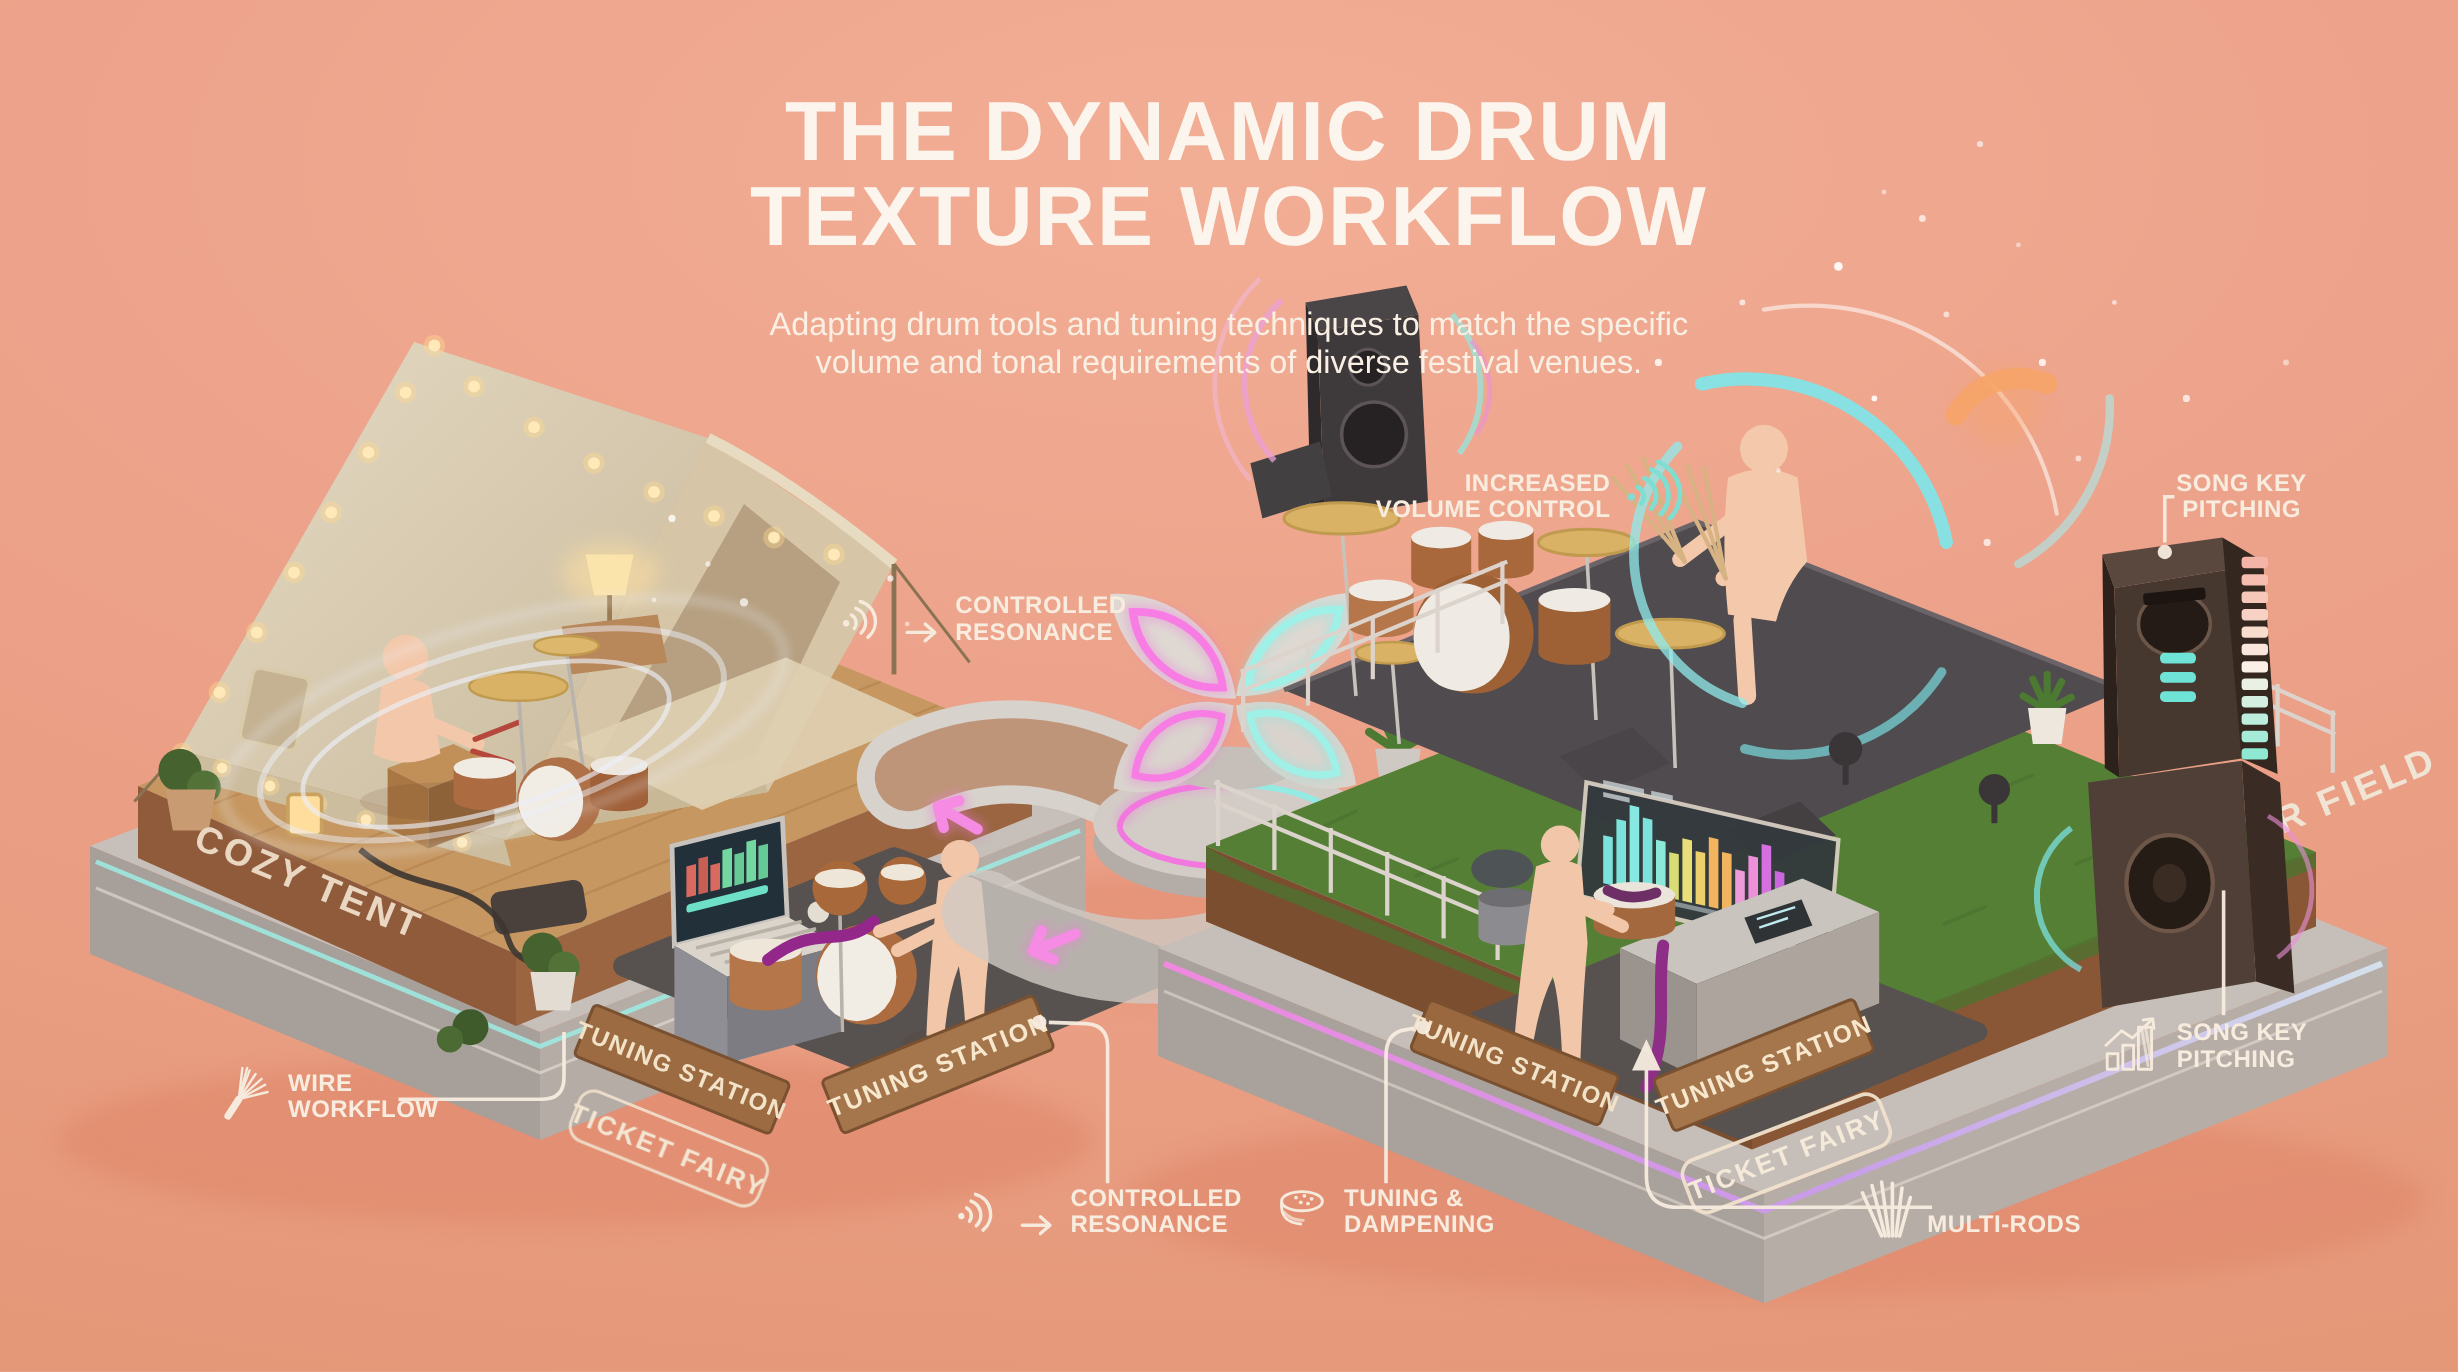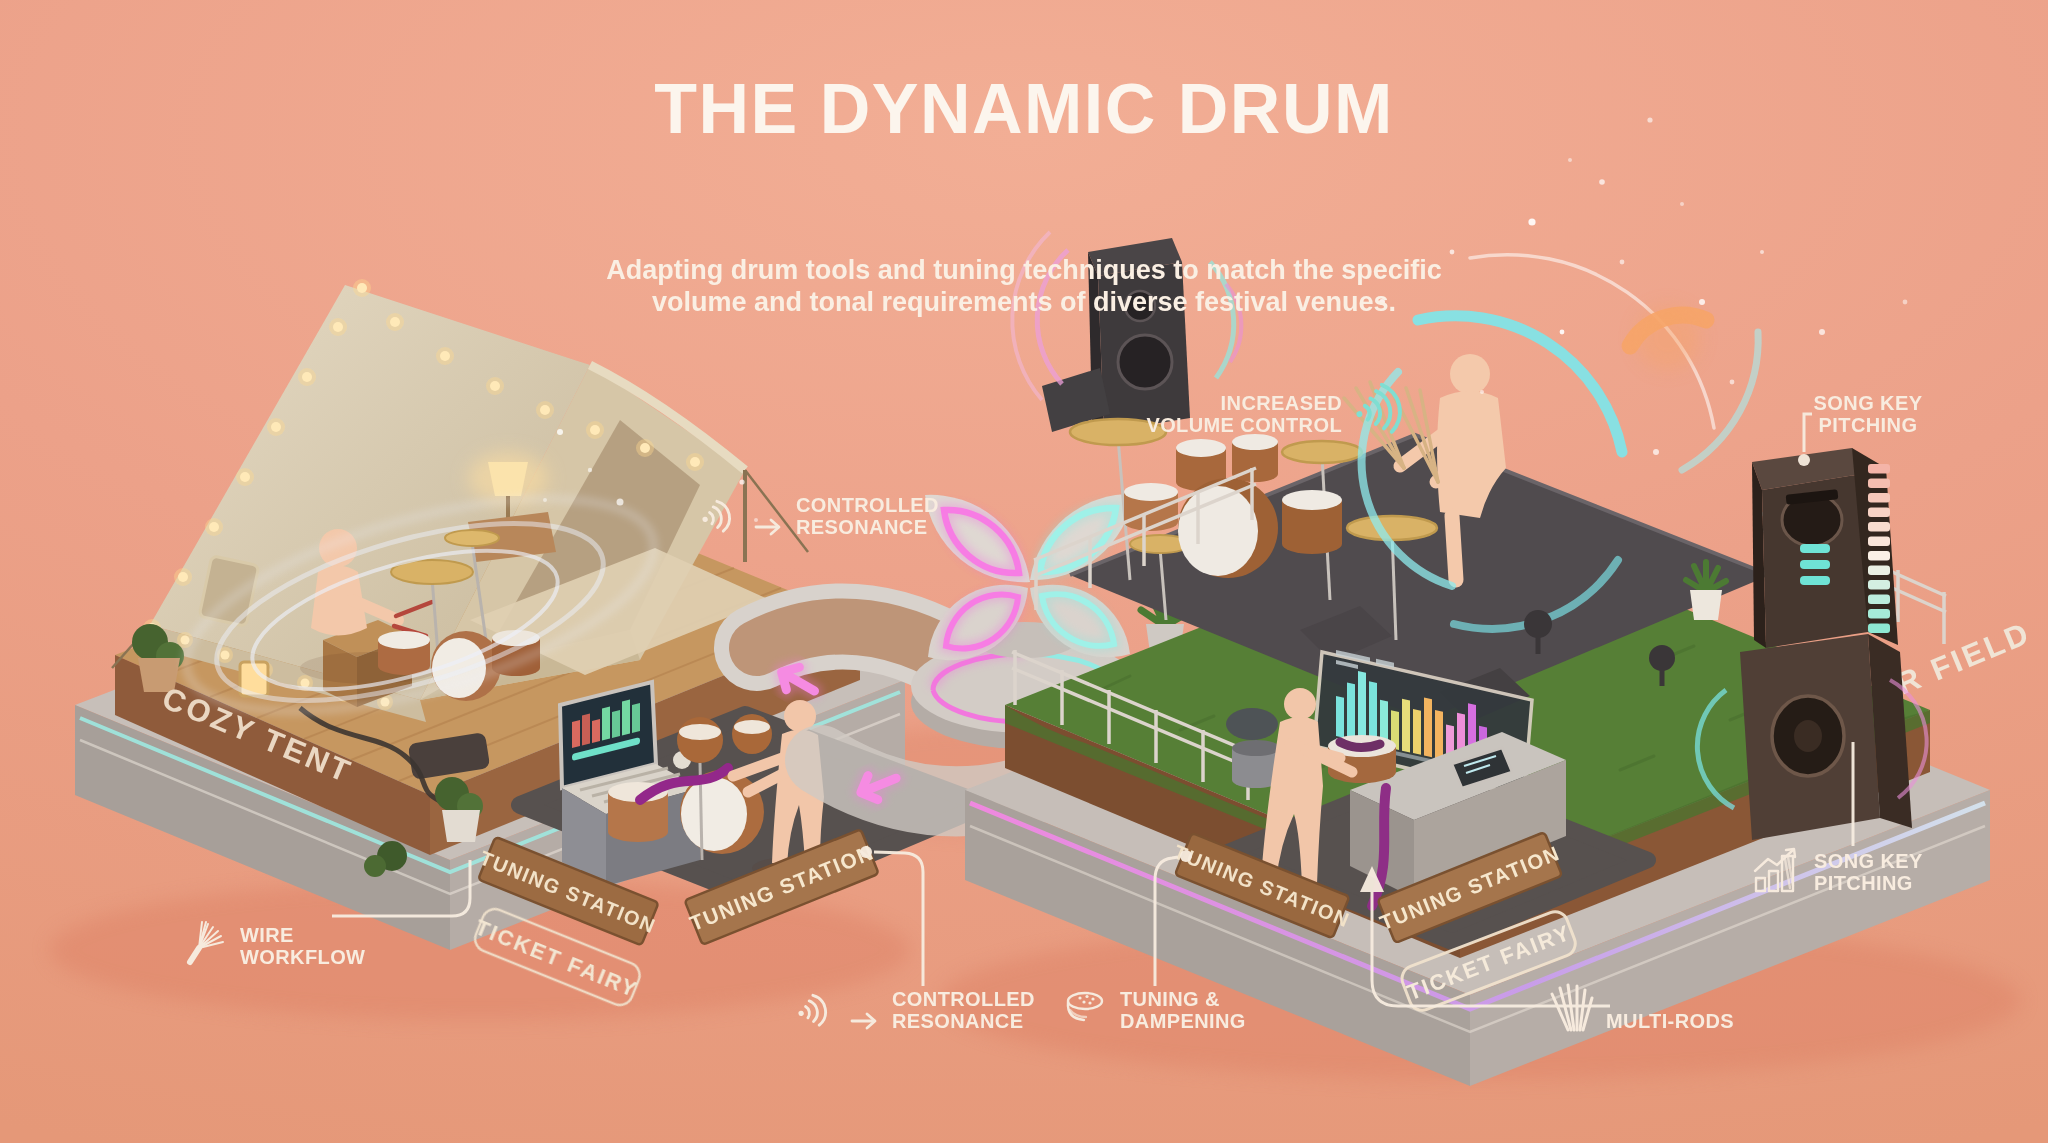--- a/index.html
+++ b/index.html
@@ -1,21 +1,21 @@
 <!DOCTYPE html>
 <html><head>
 <meta charset="utf-8">
 <style>
   *{margin:0;padding:0;box-sizing:border-box}
   html,body{width:2048px;height:1143px}
   body{position:relative;overflow:hidden;font-family:"Liberation Sans",sans-serif;background:#ECA189}
   .bg{position:absolute;inset:0;background:radial-gradient(120% 95% at 50% 12%, #F2AE95 0%, #ECA189 48%, #E59878 100%)}
   svg.scene{position:absolute;left:0;top:0}
   .title{position:absolute;left:0;right:0;top:74px;text-align:center;color:#FCF5ED;font-size:70px;font-weight:bold;letter-spacing:1.5px;line-height:1.01}
-  .subtitle{position:absolute;left:0;right:0;top:254px;text-align:center;color:#FAEFE3;font-size:27px;line-height:1.2;font-weight:bold}
+  .subtitle{position:absolute;left:0;right:0;top:254px;text-align:center;color:#FAEFE3;font-size:27px;line-height:1.2;font-weight:normal}
   .callout{position:absolute;display:flex;align-items:flex-end;gap:12px;color:#F8ECDF;font-weight:bold;font-size:20px;line-height:1.1;letter-spacing:.4px;white-space:nowrap}
   .callout .lines{display:flex;flex-direction:column}
   .callout.right-align .lines{text-align:right}
   .callout.center-align .lines{text-align:center}
   .icon{flex:0 0 auto}
   .tilt{transform:rotate(-12deg)}
   .ico-stroke{stroke:#F6EADD;fill:none;stroke-linecap:round;stroke-linejoin:round}
   .ico-teal{stroke:#7FDED2;fill:none;stroke-linecap:round;stroke-linejoin:round}
 </style>
 </head>
@@ -587,20 +587,21 @@
     <path d="M1610,1006 L1398,1006 Q1372,1006 1372,980 L1372,886"></path>
     <polygon points="1372,866 1360,892 1384,892" fill="#F7ECDF" stroke="none"></polygon>
     <line x1="1853" y1="846" x2="1853" y2="742"></line>
     <path d="M1812,414 L1804,414 L1804,452"></path>
     <circle cx="1804" cy="460" r="6" fill="#F7ECDF" stroke="none"></circle>
   </g>
 </svg>
 
 <div class="title">
   <div>THE DYNAMIC DRUM</div>
+  <div>TEXTURE WORKFLOW</div>
 </div>
 <div class="subtitle">
   <div>Adapting drum tools and tuning techniques to match the specific</div>
   <div>volume and tonal requirements of diverse festival venues.</div>
 </div>
 
 <div class="callout" style="left:700px;top:494px">
   <svg class="icon tilt" width="42" height="44" viewBox="0 0 44 44">
     <circle cx="5" cy="22" r="2.8" fill="#F6EADD"></circle>
     <g class="ico-stroke" stroke-width="3">
@@ -637,21 +638,21 @@
   </svg>
 </div>
 
 <div class="callout center-align" style="left:1798px;top:392px;width:140px;justify-content:center">
   <div class="lines">
     <div>SONG KEY</div>
     <div>PITCHING</div>
   </div>
 </div>
 
-<div class="callout" style="left:182px;top:918px">
+<div class="callout" style="left:182px;top:886px">
   <svg class="icon" width="46" height="50" viewBox="0 0 46 50">
     <line x1="8" y1="44" x2="17" y2="30" stroke="#F6EADD" stroke-width="6" stroke-linecap="round"></line>
     <g class="ico-stroke" stroke-width="2">
       <line x1="17" y1="30" x2="20" y2="4"></line>
         <line x1="17" y1="30" x2="26" y2="6"></line>
         <line x1="17" y1="30" x2="31" y2="9"></line>
       <line x1="17" y1="30" x2="36" y2="13"></line>
         <line x1="17" y1="30" x2="39" y2="18"></line>
         <line x1="17" y1="30" x2="41" y2="24"></line>
         <line x1="17" y1="30" x2="24" y2="4"></line>

